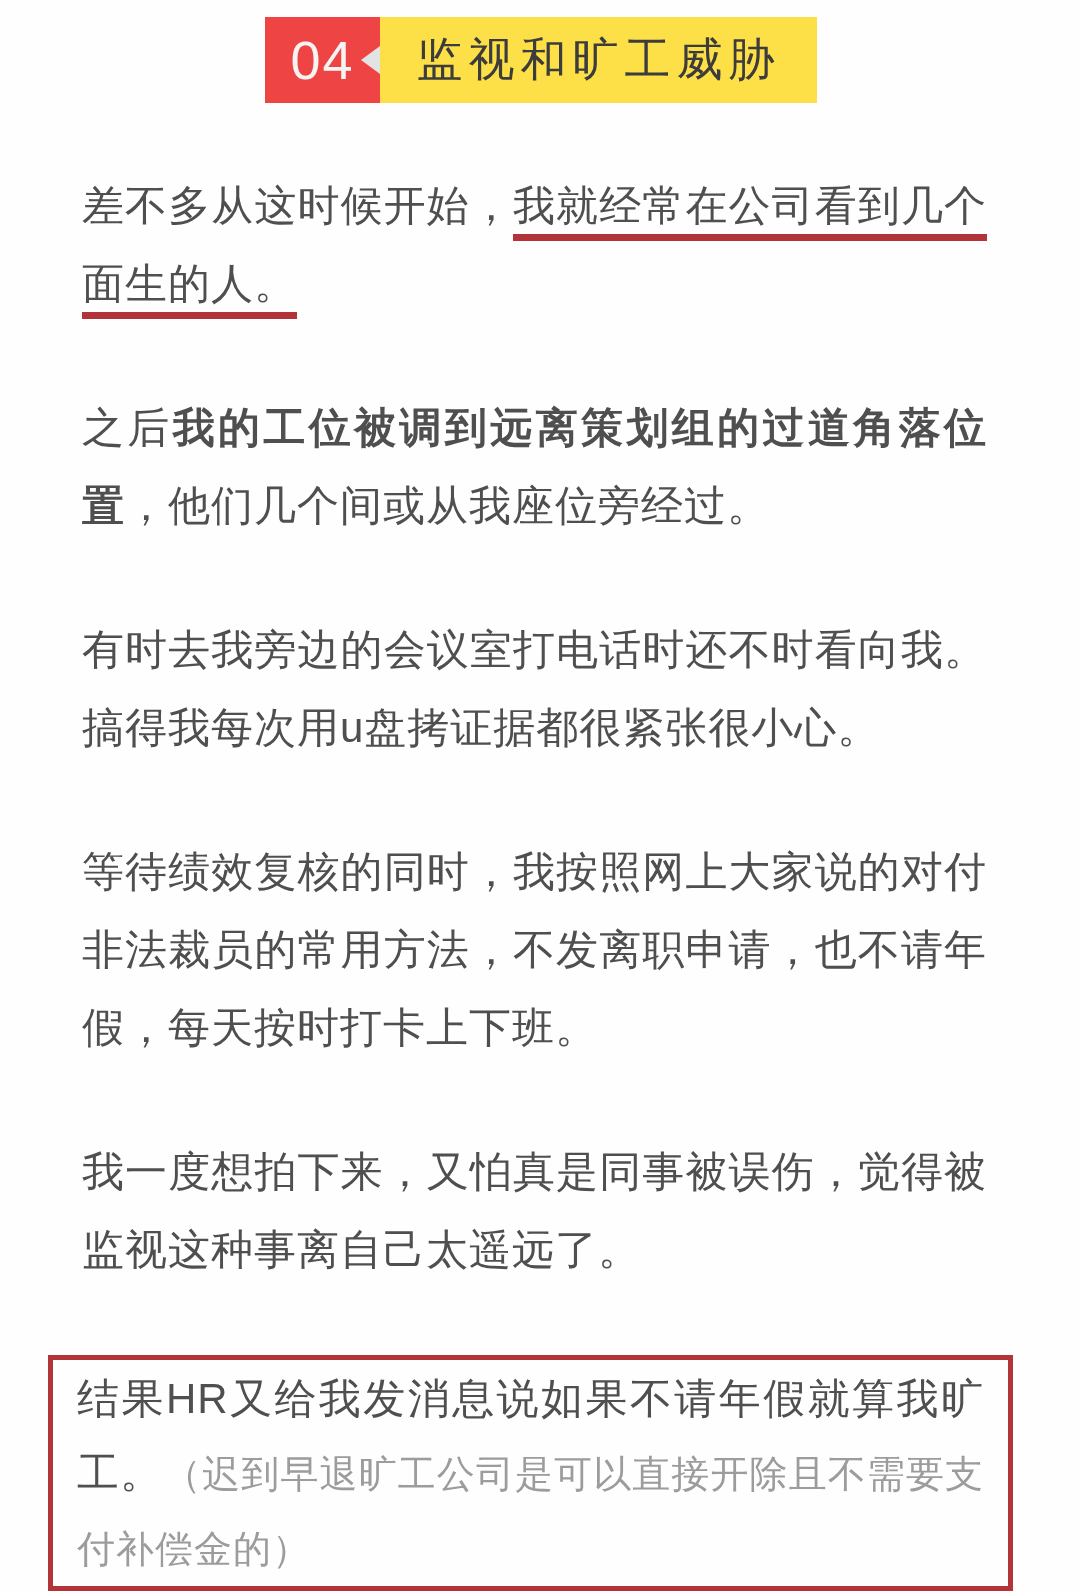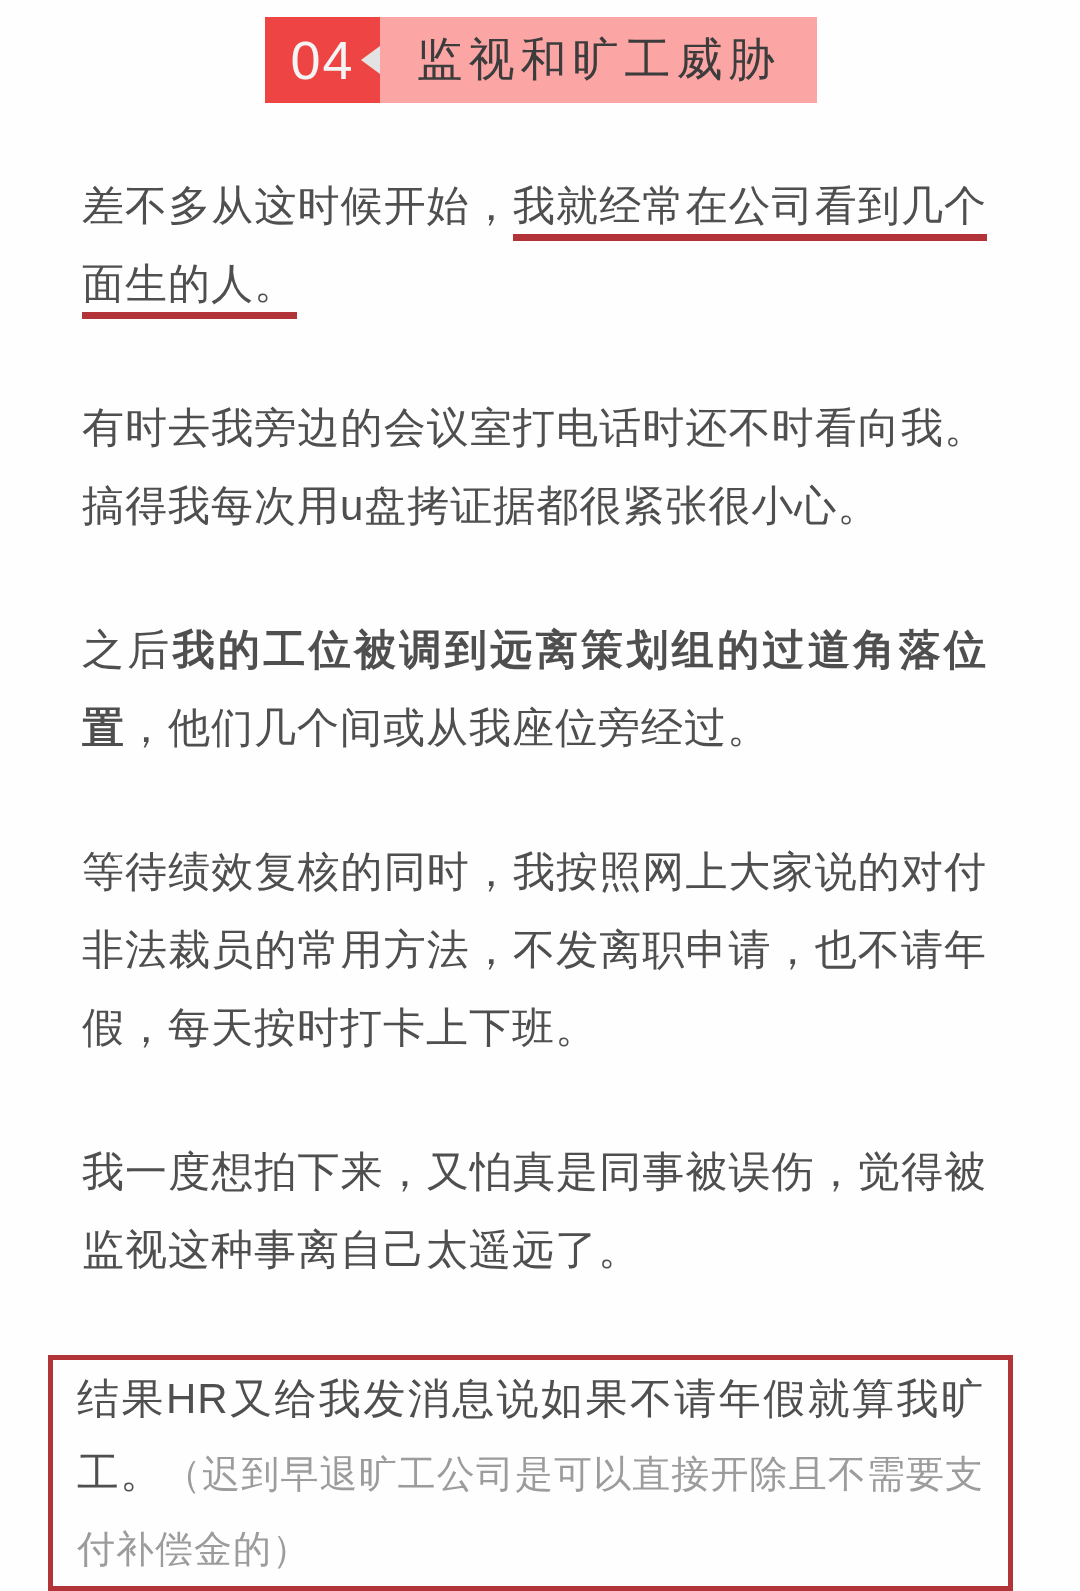--- a/index.html
+++ b/index.html
@@ -30,21 +30,21 @@
     position: absolute;
     right: 0; top: 50%;
     transform: translateY(-50%);
     width: 0; height: 0;
     border-top: 14px solid transparent;
     border-bottom: 14px solid transparent;
     border-right: 19px solid #e3e3e3;
   }
   .title-box {
     width: 437px; height: 86px;
-    background: #fca5a5;
+    background: #fde047;
     color: #3c3c3c;
     font-size: 46px;
     letter-spacing: 6px;
     display: flex; align-items: center; justify-content: center;
   }
 
   
   .article {
     padding: 64px 93px 0 82px;
   }
@@ -88,21 +88,21 @@
     <div class="num-tag">
       <span>04</span>
       <span class="num-notch"></span>
     </div>
     <div class="title-box">监视和旷工威胁</div>
   </div>
 
   <div class="article">
     <div id="paragraphs">
         <p><span class="seg normal">差不多从这时候开始，</span><span class="seg underline">我就经常在公司看到几个面生的人。</span></p>
+        <p><span class="seg normal">之后</span><span class="seg bold">我的工位被调到远离策划组的过道角落位置</span><span class="seg normal">，他们几个间或从我座位旁经过。</span></p>
         <p><span class="seg normal">有时去我旁边的会议室打电话时还不时看向我。搞得我每次用u盘拷证据都很紧张很小心。</span></p>
-        <p><span class="seg normal">之后</span><span class="seg bold">我的工位被调到远离策划组的过道角落位置</span><span class="seg normal">，他们几个间或从我座位旁经过。</span></p>
         <p><span class="seg normal">等待绩效复核的同时，我按照网上大家说的对付非法裁员的常用方法，不发离职申请，也不请年假，每天按时打卡上下班。</span></p>
         <p><span class="seg normal">我一度想拍下来，又怕真是同事被误伤，觉得被监视这种事离自己太遥远了。</span></p>
       </div>
     <div class="hl-box" id="highlight"><span class="seg normal">结果HR又给我发消息说如果不请年假就算我旷工。</span><span class="seg note">（迟到早退旷工公司是可以直接开除且不需要支付补偿金的）</span></div>
   </div>
 
 </div>
 
 </body></html>

